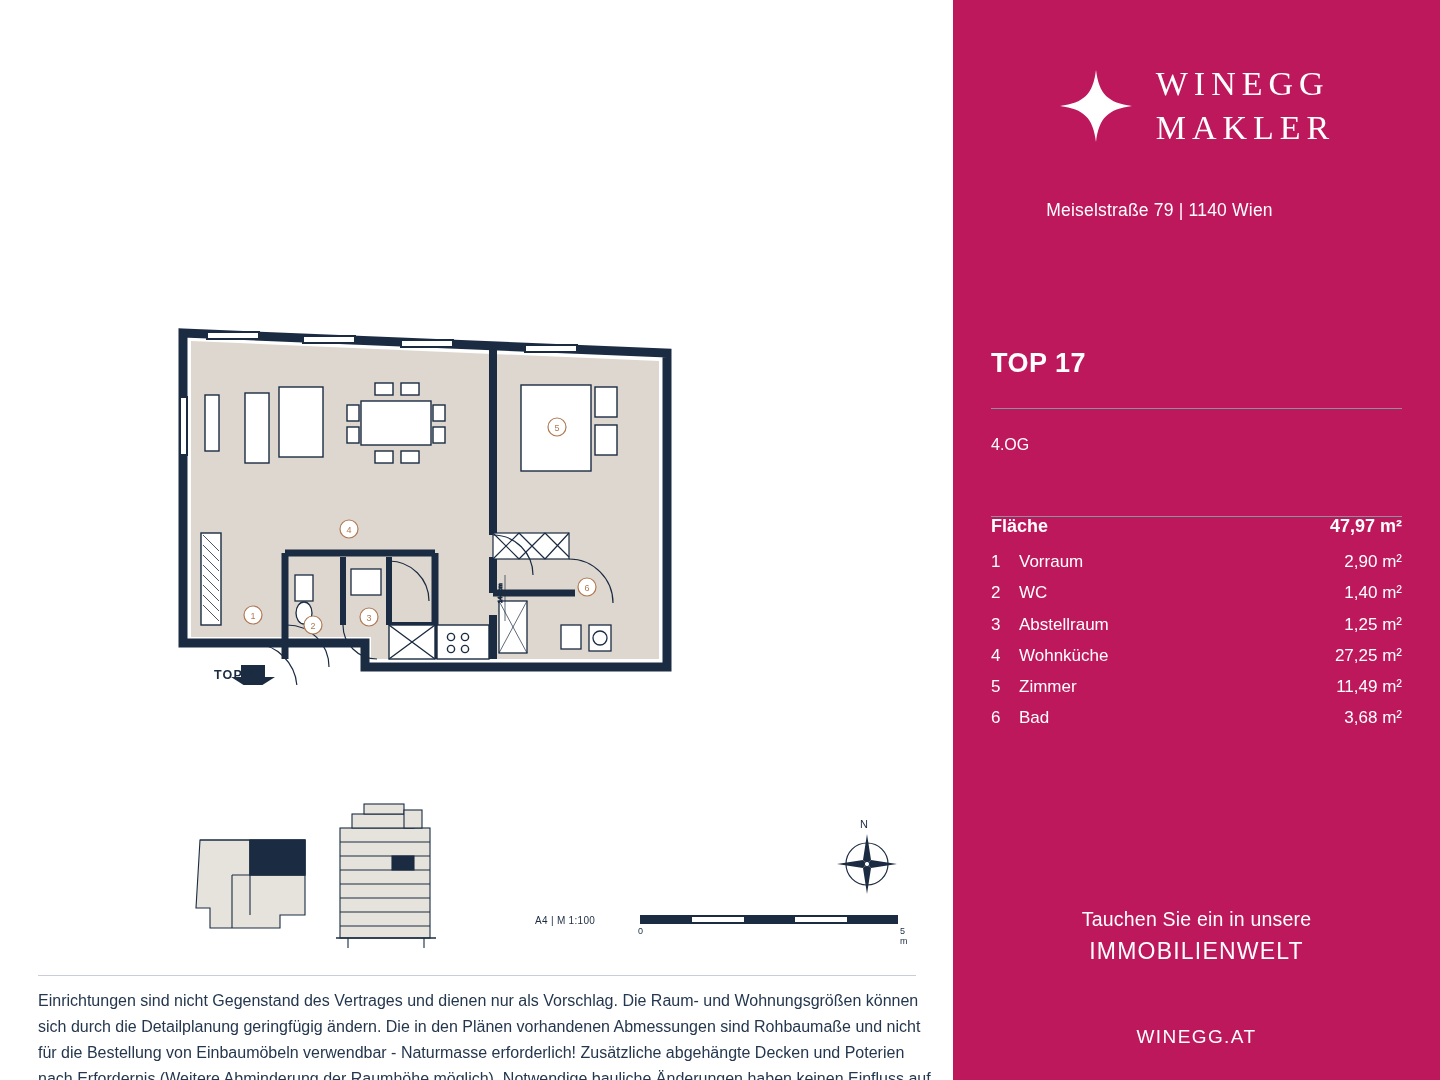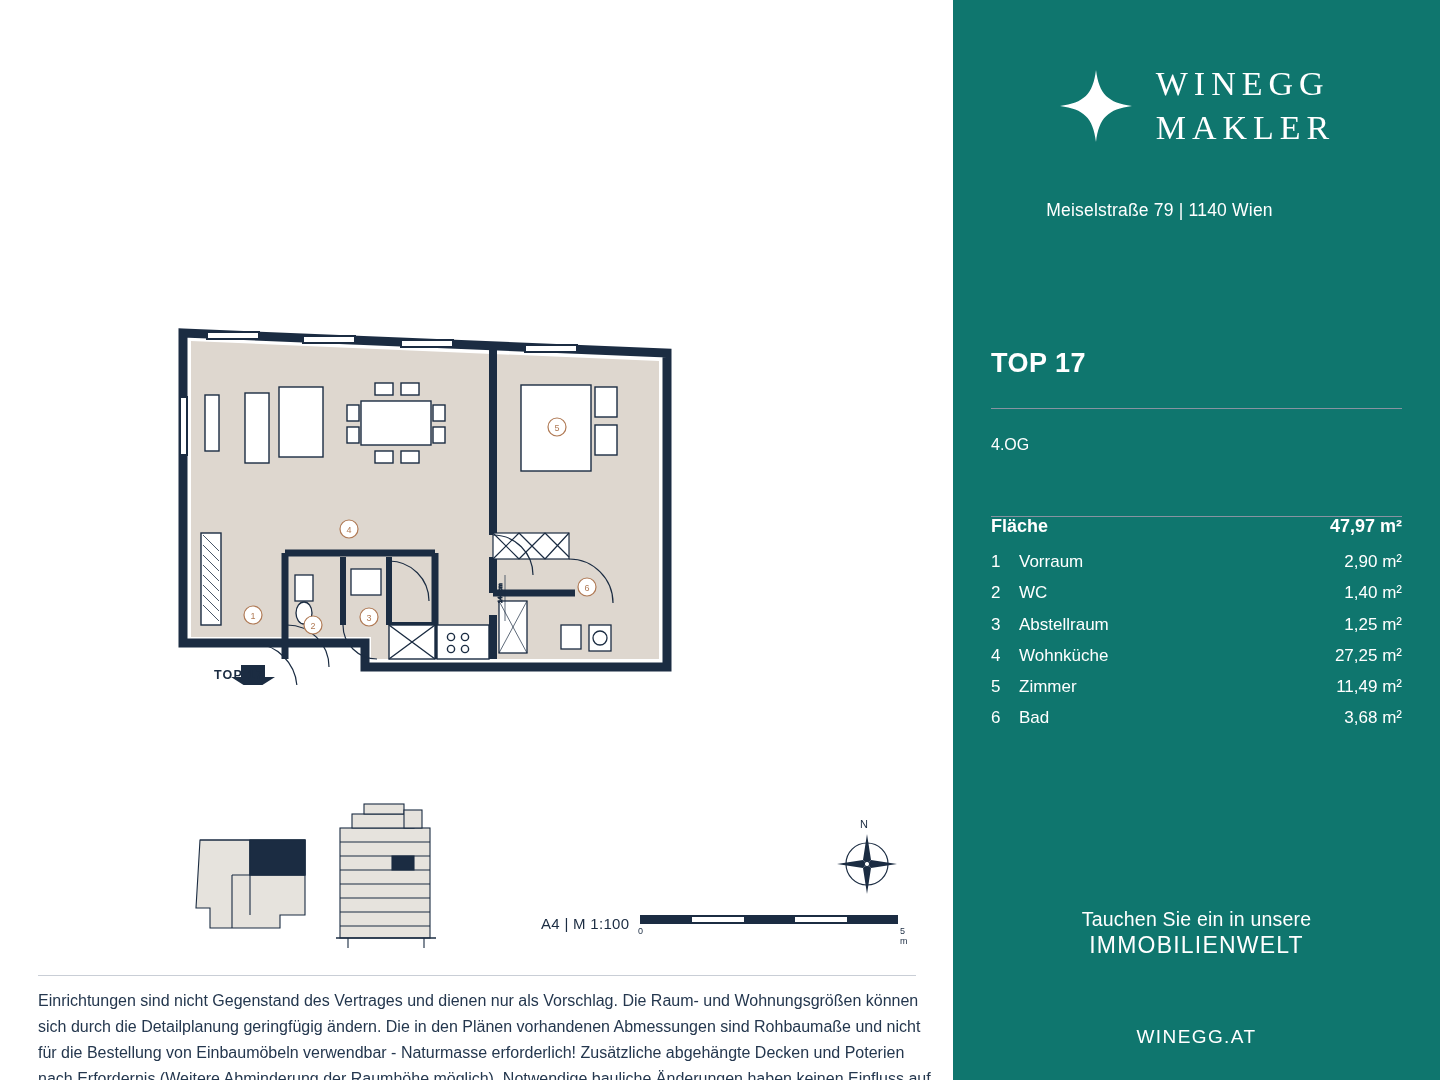--- a/index.html
+++ b/index.html
@@ -42,36 +42,36 @@
     font-size: 16px;
     line-height: 1.62;
     color: #24374e;
   }
 
   
   .ctx { position: absolute; left: 0; top: 800px; width: 953px; height: 150px; }
 
   .scalebar { position: absolute; left: 535px; top: 905px; width: 365px; height: 40px; }
   .scalebar .lbl {
-    position: absolute; left: 6px; top: 10px;
-    font-size: 15px; letter-spacing: .3px; color: #1b2c42;
+    position: absolute; left: 0; top: 10px;
+    font-size: 10px; letter-spacing: .3px; color: #1b2c42;
   }
   .scalebar .bar { position: absolute; left: 105px; top: 10px; width: 258px; height: 9px; background: #1b2c42; }
   .scalebar .bar i { position: absolute; top: 2px; height: 5px; background: #ffffff; display: block; }
   .scalebar .z { position: absolute; left: 103px; top: 21px; font-size: 9px; color: #1b2c42; }
   .scalebar .m { position: absolute; left: 345px; top: 21px; font-size: 9px; color: #1b2c42; padding-left: 20px; }
 
   .compass { position: absolute; left: 832px; top: 818px; width: 70px; height: 100px; }
   .compass .n { position: absolute; left: 28px; top: 0; font-size: 11px; color: #1b2c42; }
 
   
   .right {
     position: relative;
     width: 487px; height: 1080px;
-    background: #0f766e;
+    background: #be185d;
     color: #ffffff;
   }
   .logo-wrap { position: absolute; left: 0; top: 62px; width: 487px; text-align: center; }
   .logo-row { display: flex; align-items: center; justify-content: center; gap: 22px; }
   .logo-text { text-align: left; }
   .logo-text .l1, .logo-text .l2 {
     font-family: "Liberation Serif", serif;
     font-size: 34px; letter-spacing: 6px; line-height: 1.28; font-weight: 400;
   }
   .address {
@@ -97,21 +97,21 @@
     display: flex; align-items: baseline;
     font-size: 17px; line-height: 31.3px;
   }
   .room .idx { width: 28px; flex: none; }
   .room .nm { flex: 1 1 auto; }
   .room .sz { flex: none; text-align: left; }
 
   .tagline {
     position: absolute; left: 0; top: 908px; width: 487px; text-align: center;
   }
-  .tagline .t1 { font-size: 19.5px; letter-spacing: .2px; }
+  .tagline .t1 { font-size: 19.5px; letter-spacing: .2px; margin-bottom: 6px; }
   .tagline .t2 { font-size: 23px; letter-spacing: 1.2px; line-height: 1.25; }
   .tagline .t3 { font-size: 23px; letter-spacing: 1.2px; line-height: 1.25; }
   .site { position: absolute; left: 0; top: 1026px; width: 487px; text-align: center; font-size: 19px; letter-spacing: 1.4px; }
 
   
   .top-label {
     position: absolute; left: 214px; top: 668px;
     font-size: 12.5px; font-weight: 700; letter-spacing: 1.2px; color: #1b2c42;
   }
   .marker {

